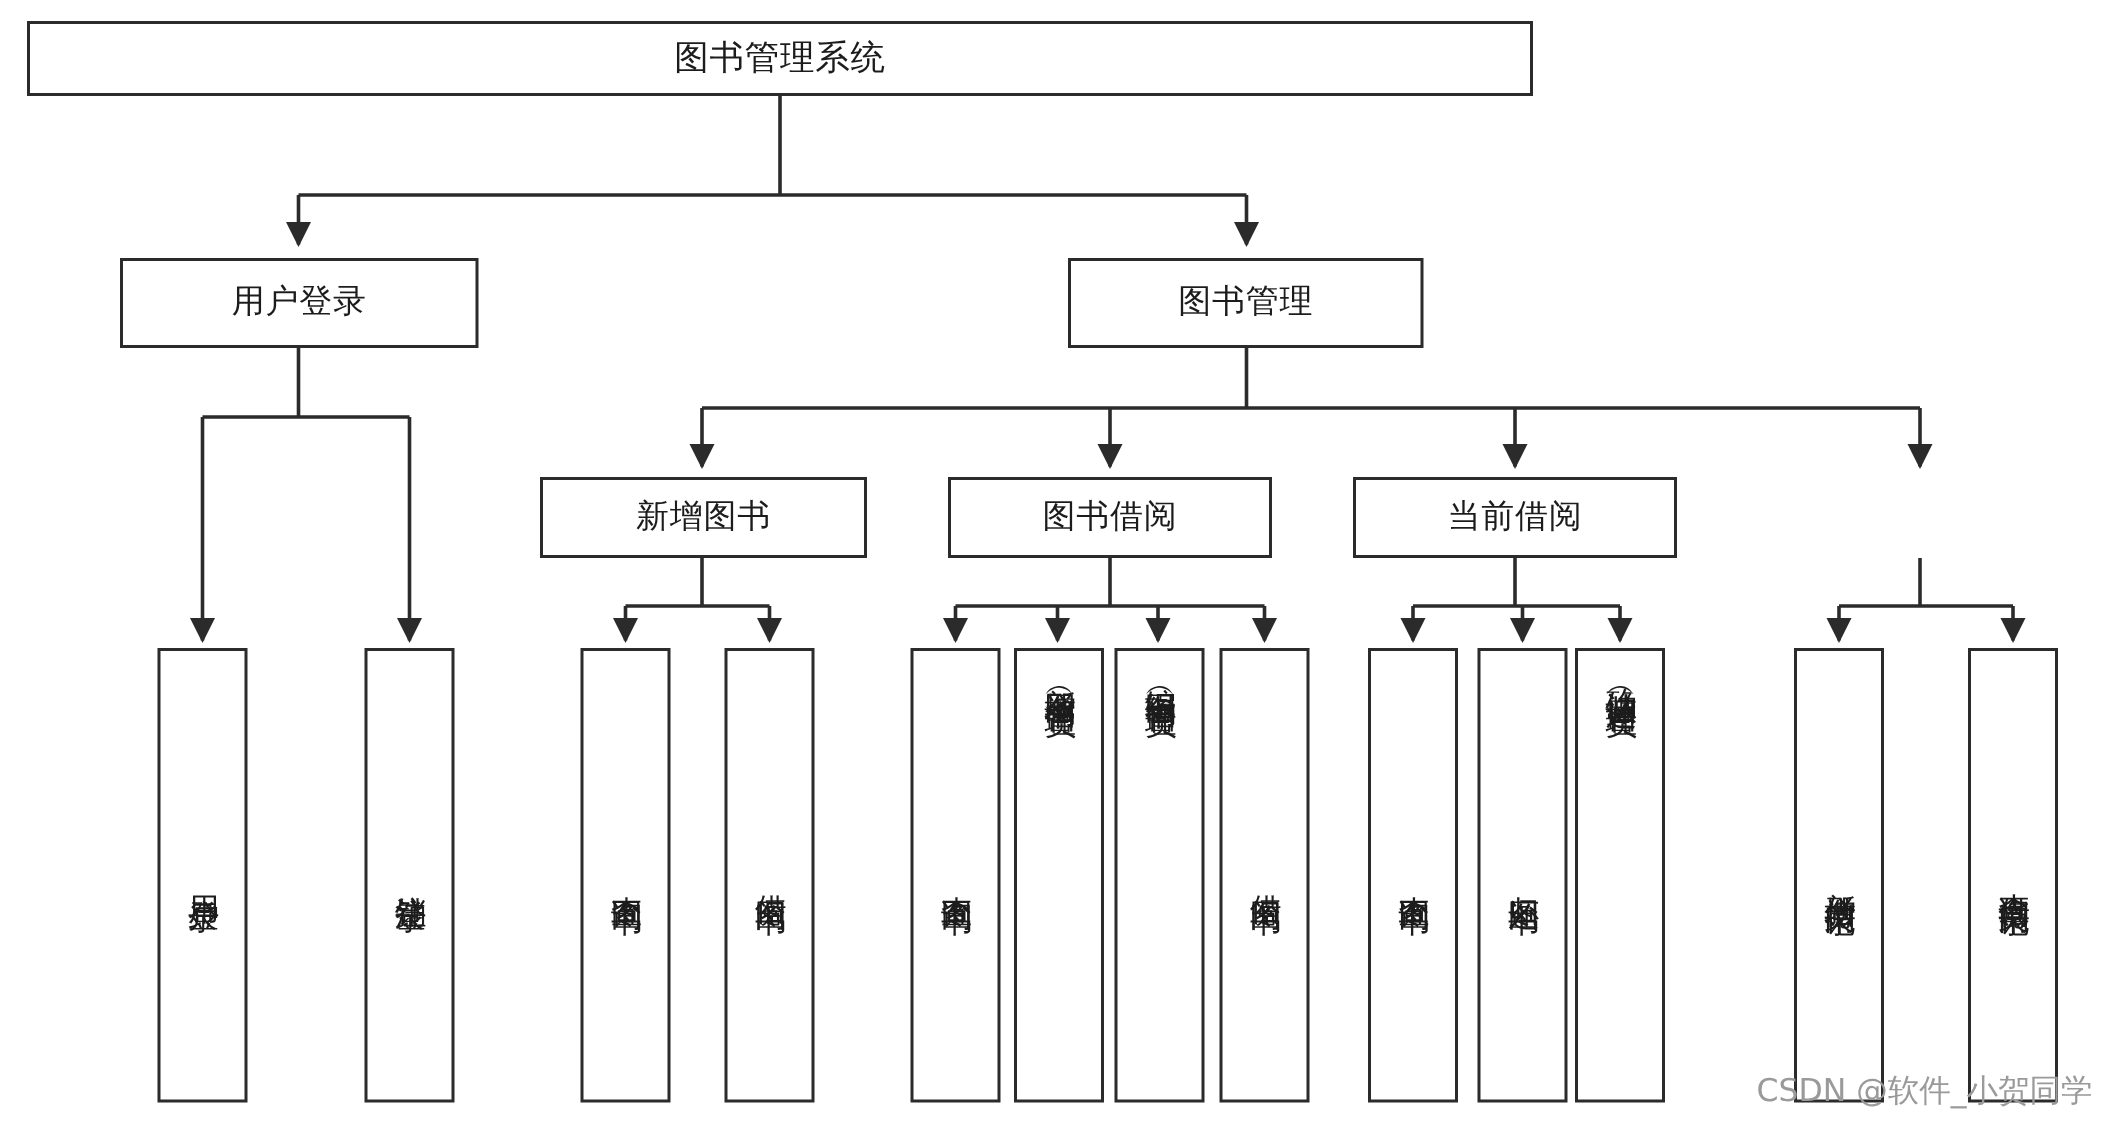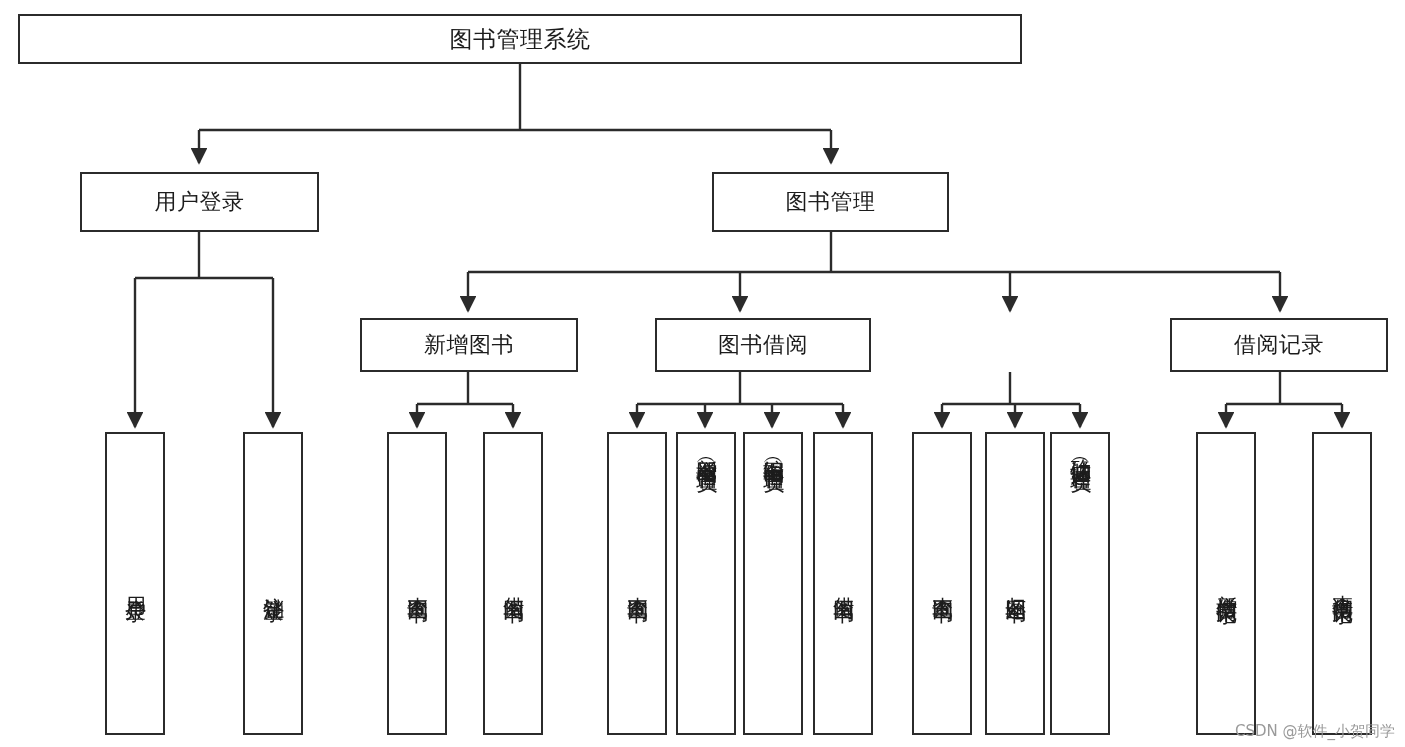--- a/index.html
+++ b/index.html
@@ -69,21 +69,21 @@
     line-height: 1.32;
     letter-spacing: 2px;
     color: #1c1c1c;
     white-space: nowrap;
   }
   
   #watermark {
     position: absolute;
     right: 10px;
     bottom: 6px;
-    font-size: 15px;
+    font-size: 21px;
     color: #9a9a9a;
     z-index: 5;
     white-space: nowrap;
   }
 </style>
 </head>
 <body>
 
 <div id="diagram">
 
@@ -146,28 +146,28 @@
   </div>
 
   <div class="node mid" style="left:712px; top:172px; width:237px; height:60px;justify-content:center;">
     <span class="label">图书管理</span>
   </div>
 
   <div class="node mid" style="left:360px; top:318px; width:218px; height:54px;">
     <span class="label">新增图书</span>
   </div>
 
-  <div class="node mid" style="left:632px; top:318px; width:216px; height:54px;margin-left:23px;">
+  <div class="node mid" style="left:632px; top:318px; width:216px; height:54px;">
     <span class="label">图书借阅</span>
   </div>
 
-
-  <div class="node mid" style="left:1170px; top:318px; width:218px; height:54px;">
-    <span class="label">借阅记录</span>
-  </div>
+  <div class="node mid" style="left:902px; top:318px; width:216px; height:54px;">
+    <span class="label">当前借阅</span>
+  </div>
+
 
   <div class="node leaf centered" style="left:105px; top:432px; width:60px; height:303px;">
     <span class="vlabel">用户登录</span>
   </div>
 
   <div class="node leaf centered" style="left:243px; top:432px; width:60px; height:303px;">
     <span class="vlabel">注销登录</span>
   </div>
 
   <div class="node leaf centered" style="left:387px; top:432px; width:60px; height:303px;">

